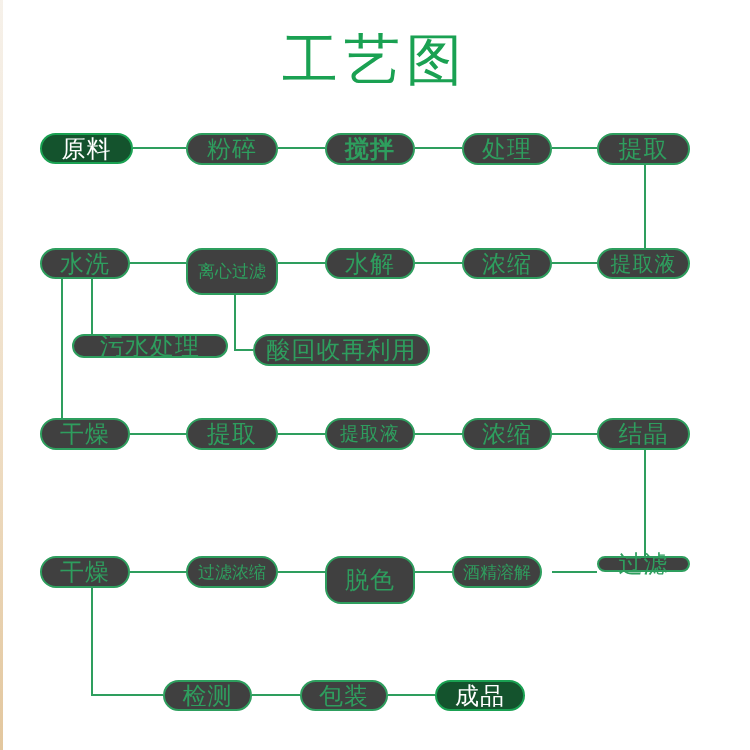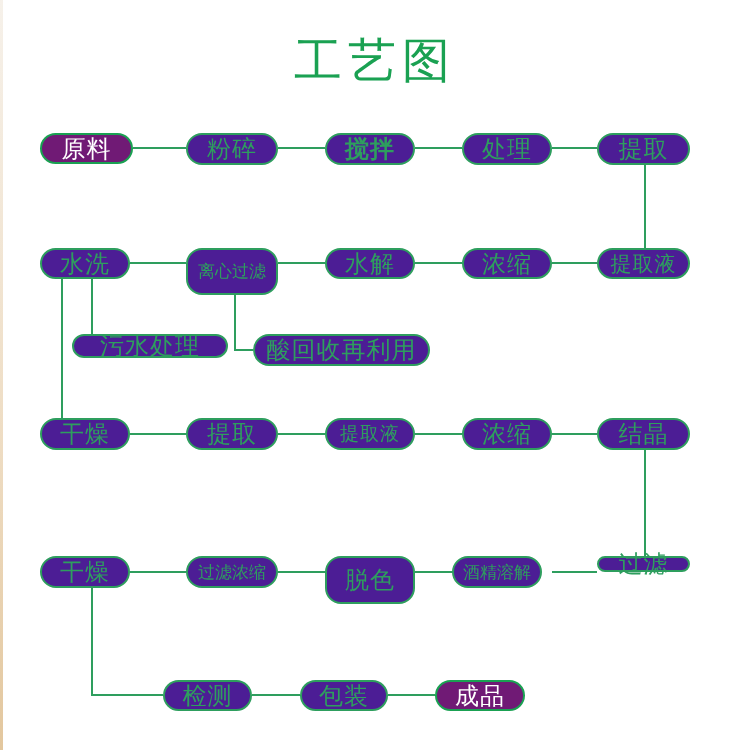--- a/index.html
+++ b/index.html
@@ -7,32 +7,32 @@
     width: 750px; height: 750px; position: relative; overflow: hidden;
     background: #ffffff;
     font-family: "DejaVu Sans", "Liberation Sans", sans-serif;
   }
   .edge-strip {
     position: absolute; left: 0; top: 0; width: 3px; height: 750px;
     background: linear-gradient(to bottom, #f6f1ea 0%, #eedcc2 60%, #e3c79e 100%);
   }
   .title {
     position: absolute; left: 0; width: 750px; top: 22px; text-align: center;
-    font-size: 48px; color: #1aa152; letter-spacing: 6px; line-height: 76px;
+    font-size: 56px; color: #1aa152; letter-spacing: 6px; line-height: 76px;
   }
   svg.lines { position: absolute; left: 0; top: 0; }
   .node {
     position: absolute; box-sizing: border-box;
     border: 2px solid #2e9e5e; border-radius: 16px;
-    background: #4c1d95; color: #2e9e5e;
+    background: #404040; color: #2e9e5e;
     display: flex; align-items: center; justify-content: center;
     font-size: 24px; white-space: nowrap; letter-spacing: 1px;
   }
   .node.small { font-size: 17px; letter-spacing: 0; }
-  .node.filled { background: #701a75; border-color: #1aa152; color: #ffffff; }
+  .node.filled { background: #14532d; border-color: #1aa152; color: #ffffff; }
 </style>
 </head>
 <body>
 
 <div class="edge-strip"></div>
 
 <div class="title">工艺图</div>
 
 <svg class="lines" width="750" height="750">
   <g stroke="#2e9e5e" stroke-width="2" fill="none">

